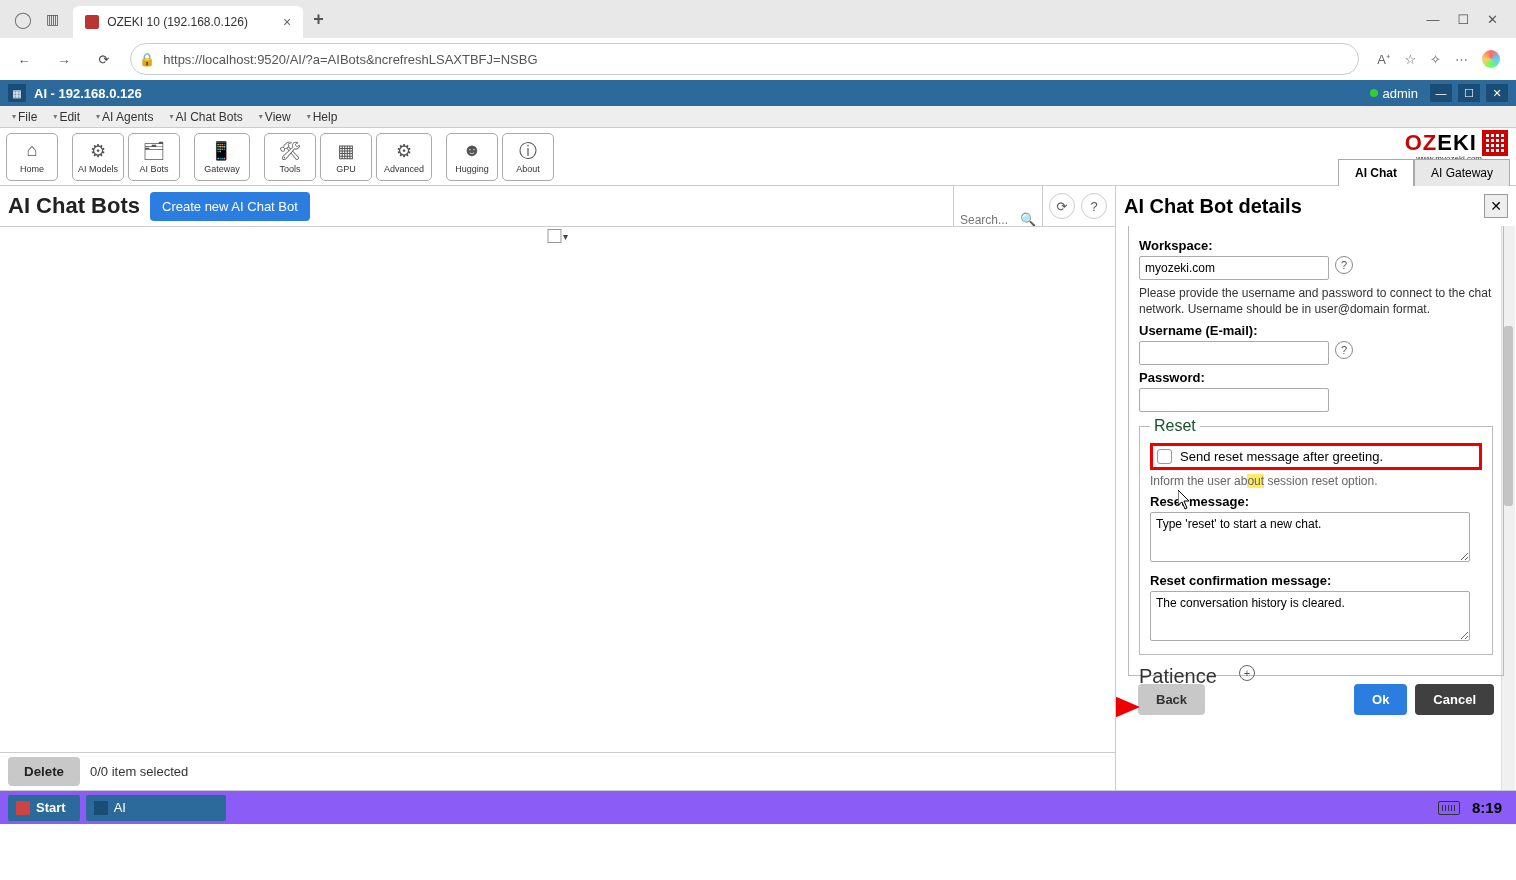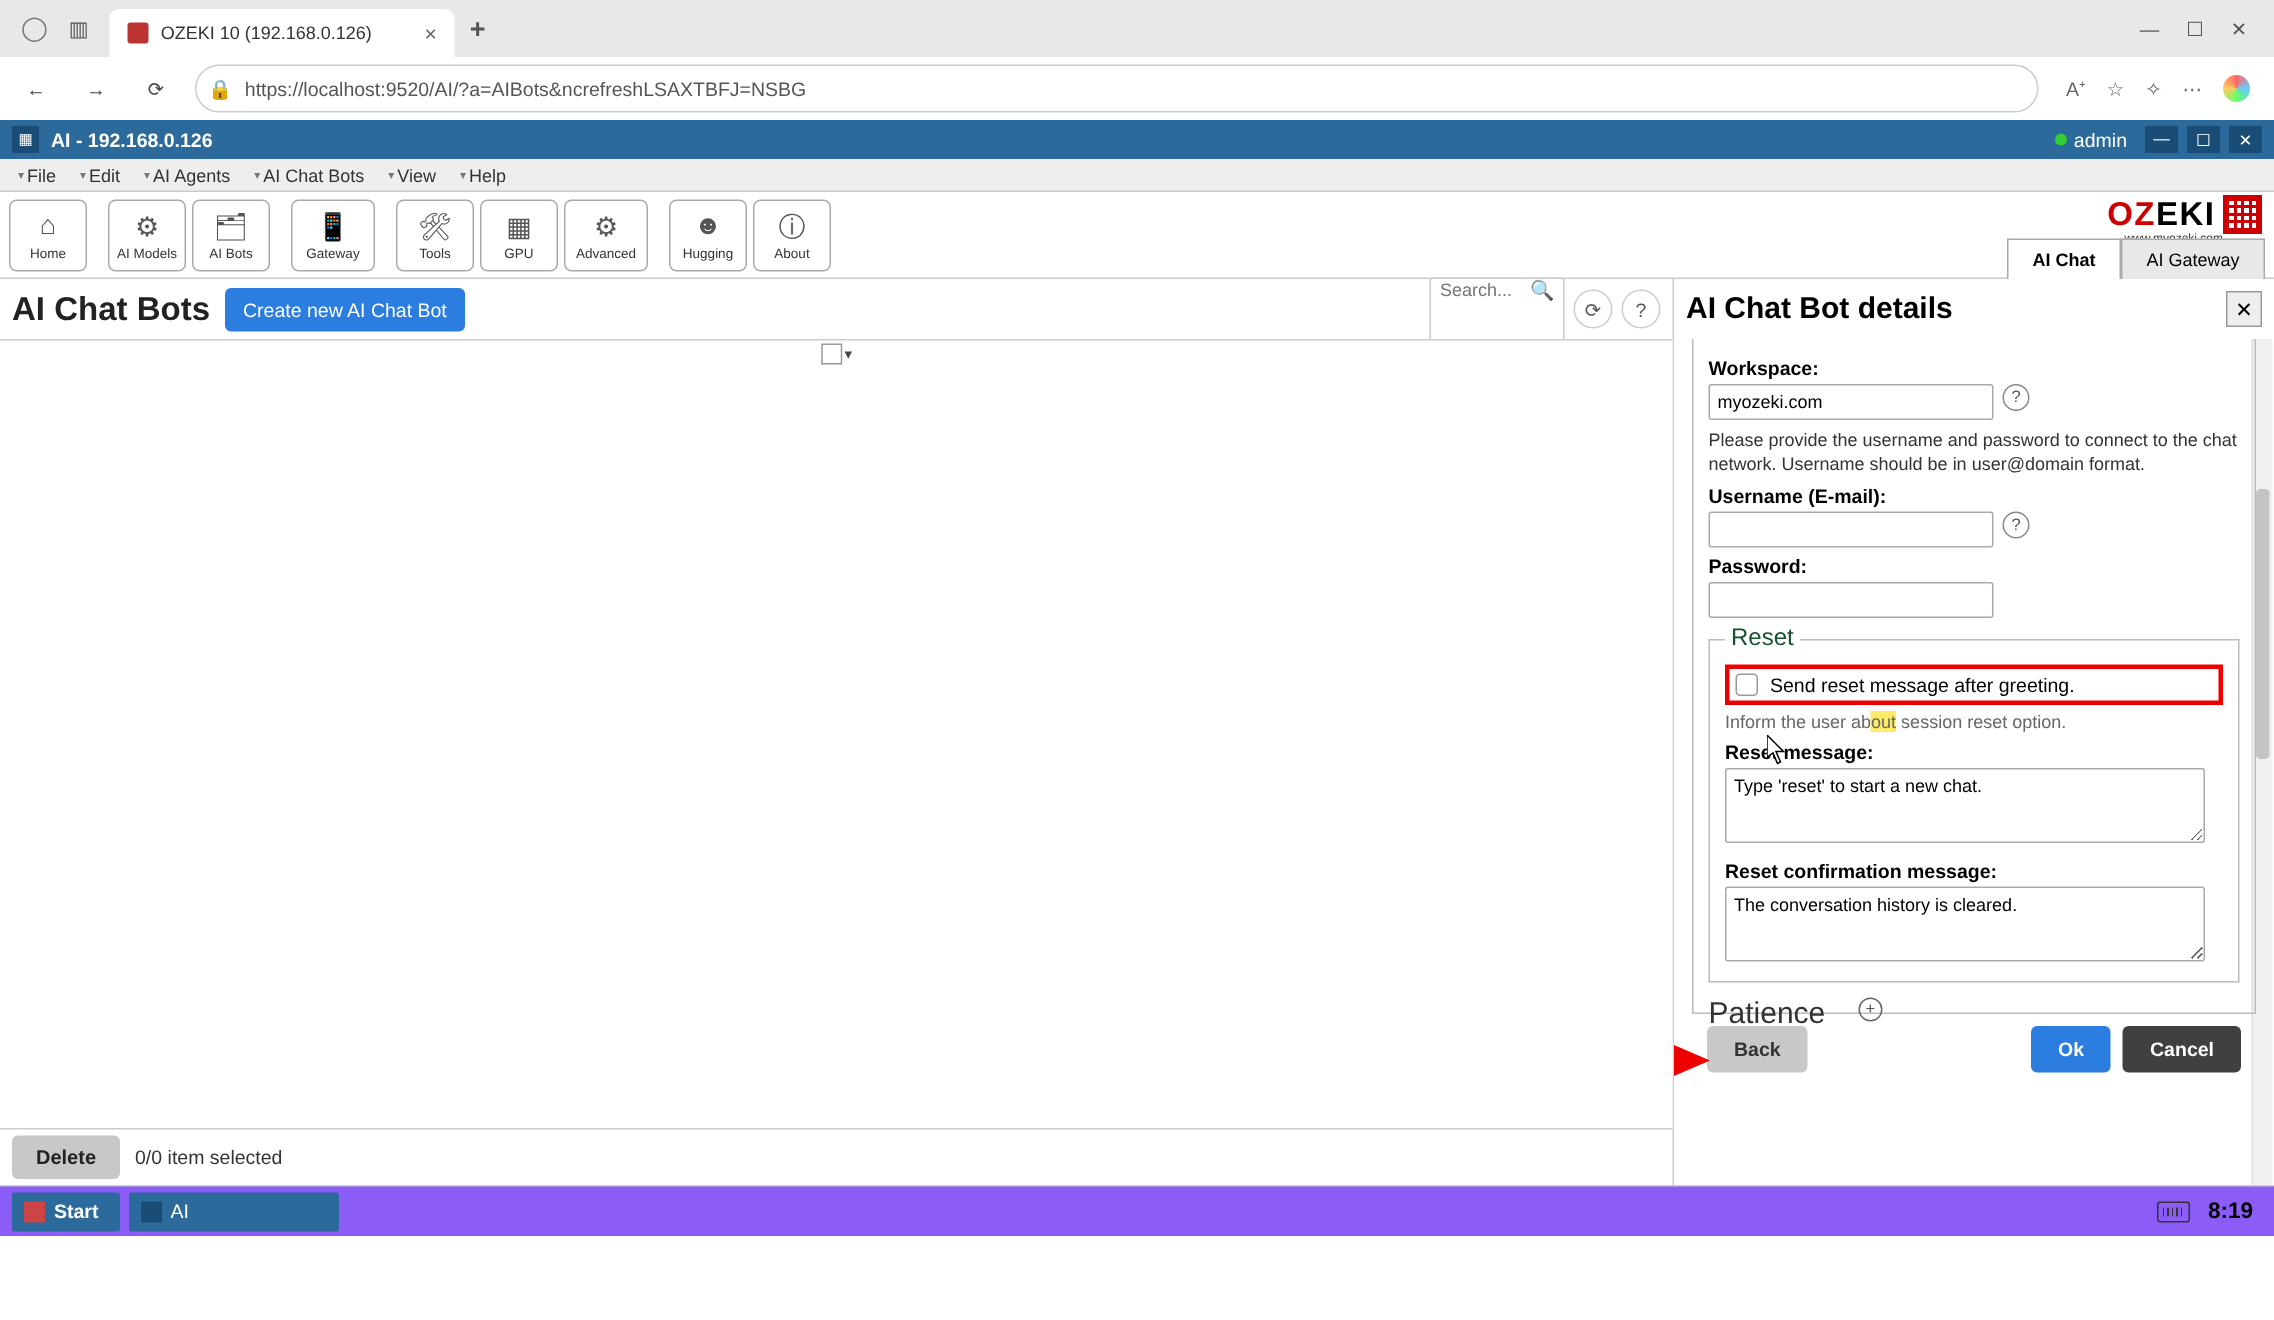--- a/index.html
+++ b/index.html
@@ -53,21 +53,21 @@
 .right-tab { padding: 6px 16px; border: 1px solid #aaa; background: #e8e8e8; font-size: 12px; border-bottom: none; }
 .right-tab.active { background: #fff; font-weight: bold; }
 
 
 .main-area { display: flex; height: 604px; }
 .left-pane { flex: 1; display: flex; flex-direction: column; border-right: 1px solid #ccc; }
 .pane-header { height: 40px; display: flex; align-items: center; padding: 0 8px; gap: 10px; }
 .pane-title { font-size: 22px; font-weight: bold; color: #222; }
 .create-btn { background: #2b7de0; color: #fff; border: none; padding: 7px 12px; border-radius: 4px; font-size: 13px; }
 .pane-tools { margin-left: auto; display: flex; align-items: center; gap: 6px; }
-.search-box { width: 90px; border: 1px solid #ccc; height: 43px; padding: 0 6px; border-radius: 2px; display: flex; align-items: flex-start; }
+.search-box { width: 90px; border: 1px solid #ccc; height: 43px; padding: 0 6px; border-radius: 2px; display: flex; align-items: flex-end; }
 .search-box input { border: none; width: 60px; outline: none; font-size: 12px; }
 .circ-btn { width: 26px; height: 26px; border: 1px solid #ccc; border-radius: 50%; display: flex; align-items: center; justify-content: center; color: #555; font-size: 13px; }
 .list-area { flex: 1; background: #fff; border-top: 1px solid #ccc; position: relative; }
 .list-header-thing { position: absolute; left: 50%; top: 2px; transform: translateX(-50%); display: flex; align-items: center; }
 .list-header-thing .sq { width: 14px; height: 14px; border: 1px solid #999; }
 .list-header-thing .car { font-size: 10px; color: #444; margin-left: 2px; }
 
 
 .right-pane { width: 400px; display: flex; flex-direction: column; background: #fff; }
 .details-header { height: 40px; display: flex; align-items: center; padding: 0 8px; }

